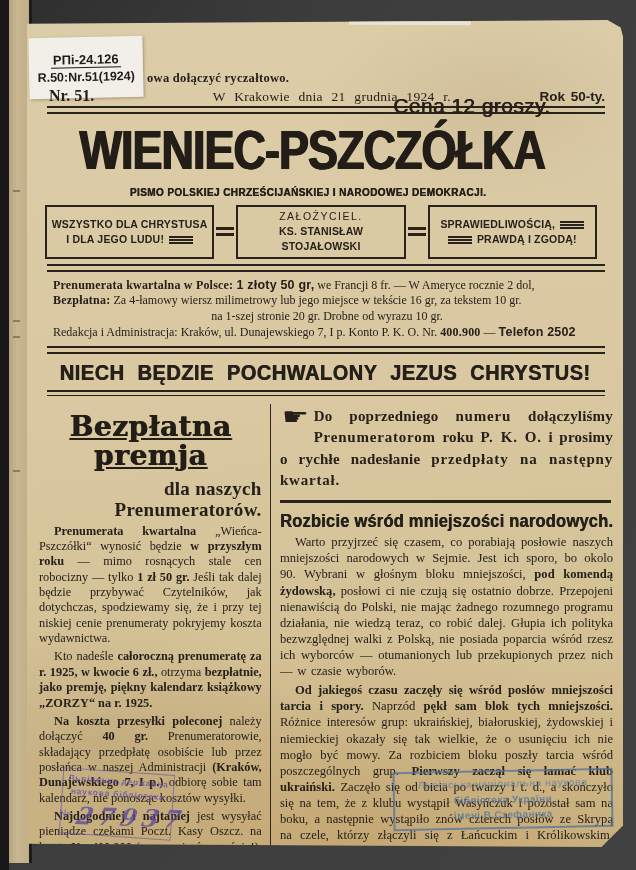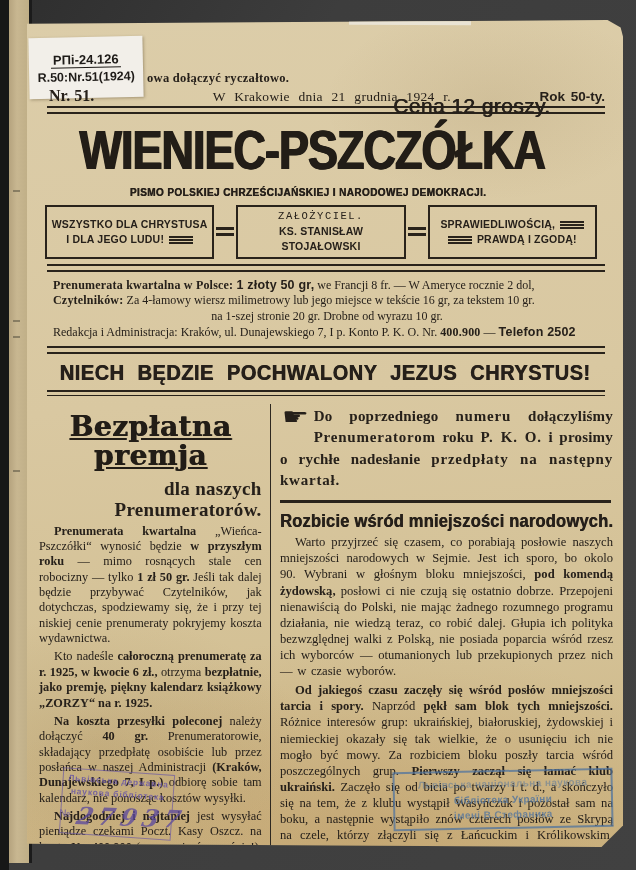--- a/index.html
+++ b/index.html
@@ -61,21 +61,21 @@
     margin:7px 48px 0 14px;text-align:center;
     font-family:"Liberation Sans",sans-serif;font-weight:bold;font-size:10px;letter-spacing:.4px;
     text-shadow:.4px 0 0 currentColor;
   }
   .slogans{display:flex;align-items:stretch;margin:7px 26px 0 18px;}
   .slogan-box{
     border:2px solid #29231b;flex:1;display:flex;flex-direction:column;justify-content:center;
     text-align:center;font-family:"Liberation Sans",sans-serif;font-weight:bold;font-size:10.5px;
     line-height:1.45;padding:2px 3px;letter-spacing:.2px;
   }
-  .slogan-box .founder-label{font-family:Liberation Mono, monospace;font-weight:normal;font-size:10.5px;letter-spacing:1.5px;}
+  .slogan-box .founder-label{font-family:Liberation Sans, sans-serif;font-weight:normal;font-size:10.5px;letter-spacing:1.5px;}
   .conn{width:18px;display:flex;flex-direction:column;justify-content:center;gap:3px;padding:0 2px;}
   .conn i{display:block;height:3px;background:#29231b;}
   .tridash{display:inline-flex;flex-direction:column;gap:1.5px;vertical-align:middle;margin-left:5px;}
   .tridash i{display:block;width:24px;height:1.6px;background:#29231b;}
   .tridash.lead{margin-left:0;margin-right:5px;}
   
   .imprint{margin:5px 22px 0 26px;font-size:12px;line-height:1.3;}
   .imprint .ln{text-align:justify;}
   .imprint .ln.center{text-align:center;}
   .imprint b{letter-spacing:.2px;}
@@ -197,21 +197,21 @@
               <i></i>
             </span><span>PRAWDĄ I ZGODĄ!</span></span>
       </div>
     </div>
 
     <div class="sp8"></div>
     <div class="rule"></div>
 
     <div class="imprint">
       <div class="ln"><b>Prenumerata kwartalna w Polsce: </b><b class="sans-strong">1 złoty 50 gr,</b><span> we Francji 8 fr. — W Ameryce rocznie 2 dol,</span></div>
-      <div class="ln"><b>Czytelników: </b><span>Za 4-łamowy wiersz milimetrowy lub jego miejsce w tekście 16 gr, za tekstem 10 gr.</span></div>
+      <div class="ln"><b>Bezpłatna: </b><span>Za 4-łamowy wiersz milimetrowy lub jego miejsce w tekście 16 gr, za tekstem 10 gr.</span></div>
       <div class="ln center"><span>na 1-szej stronie 20 gr. Drobne od wyrazu 10 gr.</span></div>
       <div class="ln"><span>Redakcja i Administracja: Kraków, ul. Dunajewskiego 7, I p. Konto P. K. O. Nr. </span><b>400.900</b><span> — </span><b class="sans-strong">Telefon 2502</b></div>
     </div>
 
     <div class="sp8"></div>
     <div class="rule"></div>
     <div class="banner">NIECH BĘDZIE POCHWALONY JEZUS CHRYSTUS!</div>
     <div class="rule tight"></div>
 
     <div class="columns">

